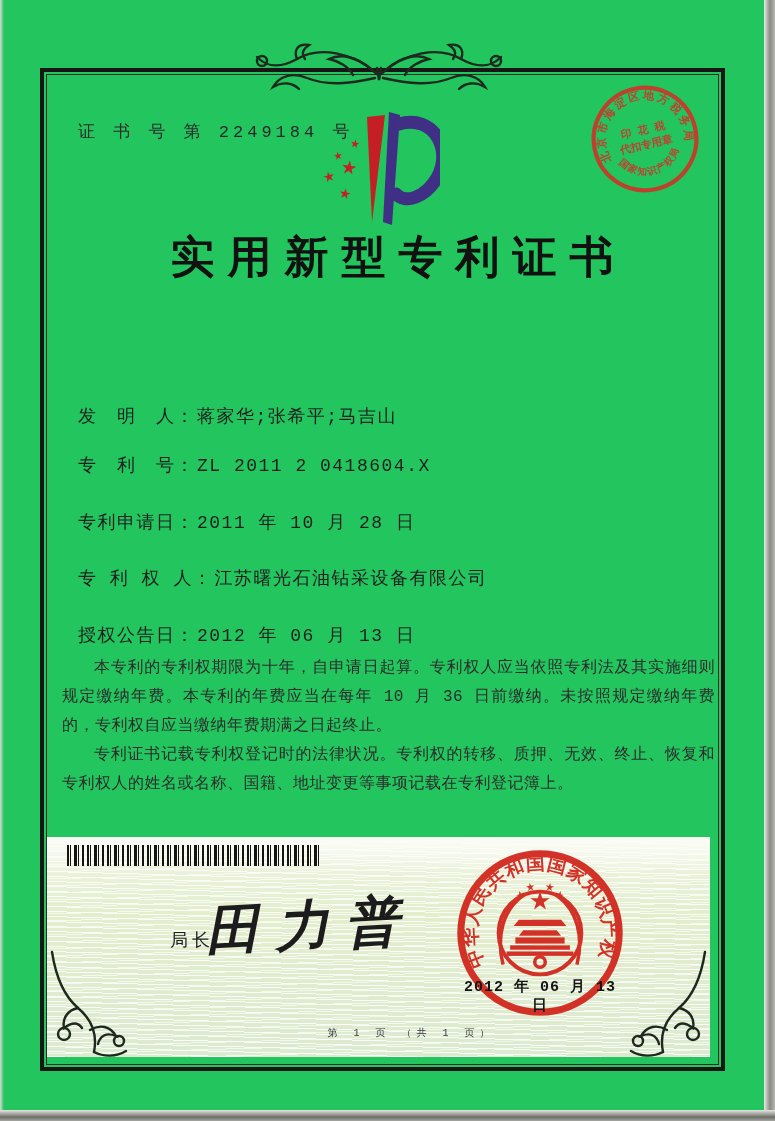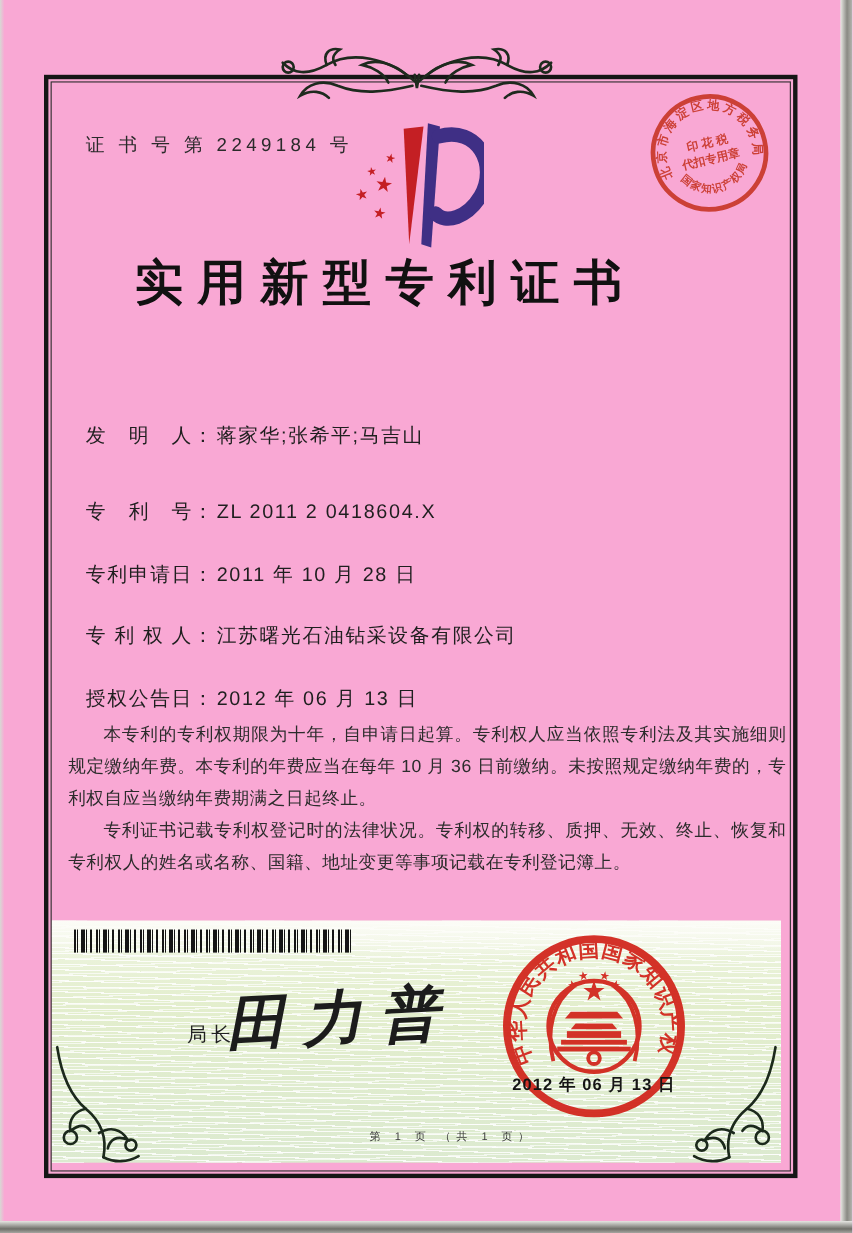--- a/index.html
+++ b/index.html
@@ -1,20 +1,20 @@
 <!DOCTYPE html>
 <html><head>
 <meta charset="utf-8">
 <style>
   html,body{margin:0;padding:0;}
   body{background:#ffffff;}
   .page{
     position:relative;width:775px;height:1121px;overflow:hidden;
-    background:#f9a8d4;
-    font-family:Liberation Sans, sans-serif;
+    background:#22c55e;
+    font-family:Liberation Mono, monospace;
     color:#222;
   }
   
   .scan-edge-right{position:absolute;top:0;left:764px;width:11px;height:1121px;
     background:linear-gradient(90deg,#e9e9e5,#8a8a84 55%,#b7b7b1);z-index:30;}
   .scan-edge-bottom{position:absolute;left:0;top:1110px;width:775px;height:11px;
     background:linear-gradient(#e6e6e2,#6f6f69 65%,#a7a7a1);z-index:30;}
   .scan-edge-left{position:absolute;top:0;left:0;width:4px;height:1121px;
     background:linear-gradient(90deg,#d8d8d4,rgba(216,216,212,0));z-index:30;}
 
@@ -39,21 +39,21 @@
 
   .cert-no{position:absolute;left:78px;top:120px;z-index:10;
     font-size:17px;letter-spacing:4px;color:#2a2a2a;}
 
   .logo{position:absolute;left:310px;top:110px;z-index:10;}
 
   .tax-stamp{position:absolute;left:588px;top:82px;z-index:12;opacity:.93;
     transform:rotate(-13deg);}
 
   .title{position:absolute;left:40px;top:228px;width:621px;z-index:10;
-    text-align:center;font-size:44px;font-weight:700;letter-spacing:13px;color:#111;}
+    text-align:center;font-size:44px;font-weight:700;letter-spacing:13px;color:#111;padding-left:48px;}
 
   .field{position:absolute;left:78px;z-index:10;font-size:18px;letter-spacing:1.5px;
     color:#1f1f1f;white-space:nowrap;}
   .fvalue{margin-left:2px;}
 
   .body-text{position:absolute;left:62px;top:654px;width:653px;z-index:10;
     font-size:16px;line-height:29px;color:#2c2c2c;text-align:justify;}
   .body-text p{margin:0;text-indent:2em;letter-spacing:.5px;}
 
   .barcode{position:absolute;left:67px;top:845px;width:253px;height:21px;z-index:10;
@@ -158,21 +158,21 @@
     </text>
     <text font-size="13.5" font-weight="700" fill="#c9392b" letter-spacing="1.5">
       <textPath href="#tax-arc-bottom">国家知识产权局</textPath>
     </text>
     <text x="80" y="72" text-anchor="middle" font-size="15" font-weight="700" fill="#c9392b">印 花 税</text>
     <text x="80" y="93" text-anchor="middle" font-size="15" font-weight="700" fill="#c9392b">代扣专用章</text>
   </svg>
 
   <div class="title">实用新型专利证书</div>
 
-  <div class="field" style="top:384px">
+  <div class="field" style="top:404px">
     <span class="flabel">发　明　人：</span><span class="fvalue">蒋家华;张希平;马吉山</span>
   </div>
   <div class="field" style="top:453px">
     <span class="flabel">专　利　号：</span><span class="fvalue">ZL 2011 2 0418604.X</span>
   </div>
   <div class="field" style="top:510px">
     <span class="flabel">专利申请日：</span><span class="fvalue">2011 年 10 月 28 日</span>
   </div>
   <div class="field" style="top:566px">
     <span class="flabel">专 利 权 人：</span><span class="fvalue">江苏曙光石油钻采设备有限公司</span>

